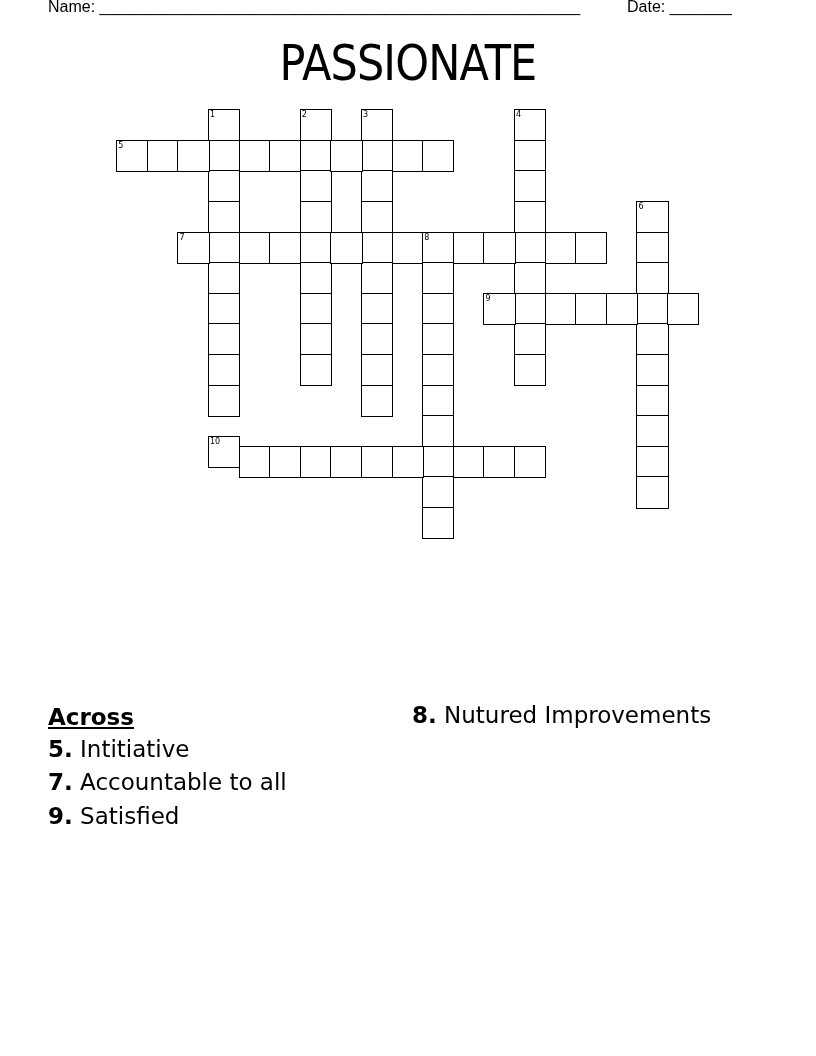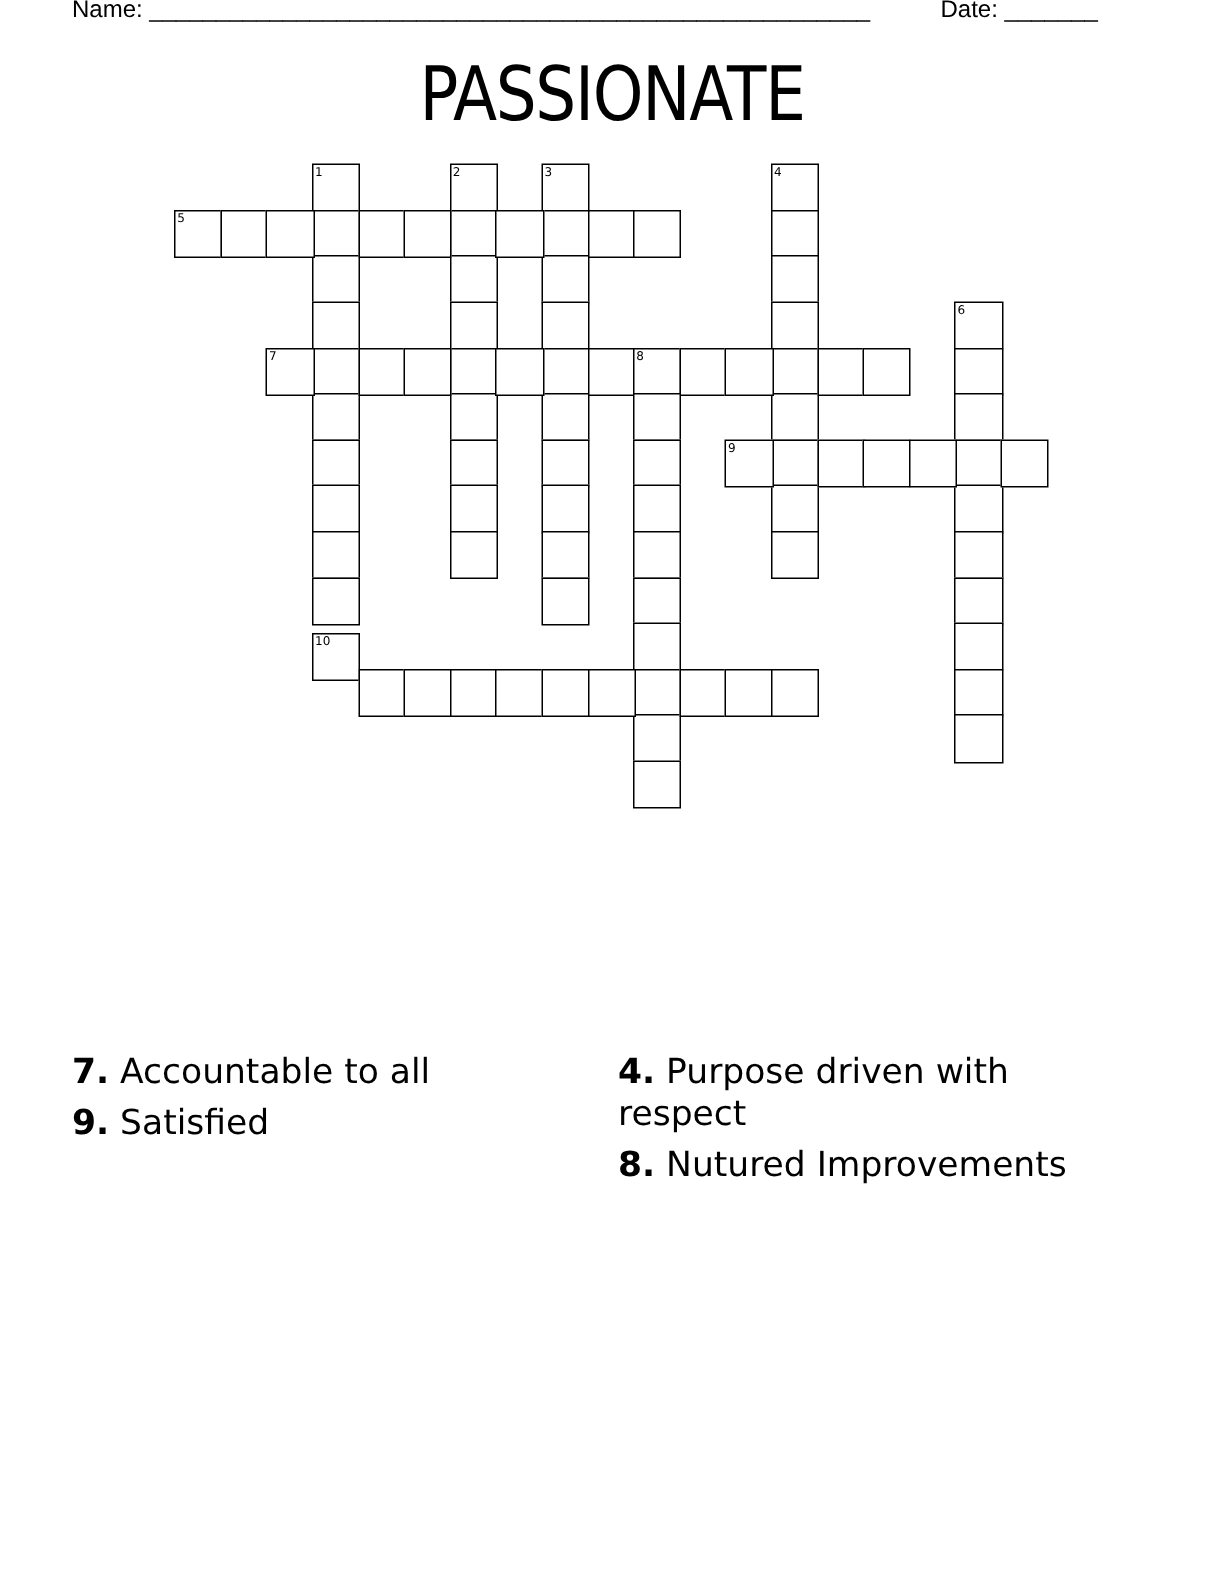--- a/index.html
+++ b/index.html
@@ -117,35 +117,36 @@
     <div class="cell" style="left: 422.2px; top: 445.8px;"></div>
     <div class="cell" style="left: 422.2px; top: 476.4px;"></div>
     <div class="cell" style="left: 422.2px; top: 507px;"></div>
     <div class="cell" style="left: 483.4px; top: 292.8px;">
       <span class="num">9</span>
     </div>
     <div class="cell" style="left: 544.6px; top: 292.8px;"></div>
     <div class="cell" style="left: 575.2px; top: 292.8px;"></div>
     <div class="cell" style="left: 605.8px; top: 292.8px;"></div>
     <div class="cell" style="left: 667px; top: 292.8px;"></div>
-    <div class="cell" style="left: 208px; top: 422px;">
+    <div class="cell" style="left: 208px; top: 436px;">
       <span class="num">10</span>
     </div>
     <div class="cell" style="left: 238.6px; top: 445.8px;"></div>
     <div class="cell" style="left: 269.2px; top: 445.8px;"></div>
     <div class="cell" style="left: 299.8px; top: 445.8px;"></div>
     <div class="cell" style="left: 330.4px; top: 445.8px;"></div>
     <div class="cell" style="left: 361px; top: 445.8px;"></div>
     <div class="cell" style="left: 391.6px; top: 445.8px;"></div>
     <div class="cell" style="left: 452.8px; top: 445.8px;"></div>
     <div class="cell" style="left: 483.4px; top: 445.8px;"></div>
     <div class="cell" style="left: 514px; top: 445.8px;"></div>
   </div>
 
 <div class="clues clues-left">
+  <div class="clue-head">Across</div>
+  <div class="clue"><b>5.</b><span> Intitiative</span></div>
   <div class="clue"><b>7.</b><span> Accountable to all</span></div>
   <div class="clue"><b>9.</b><span> Satisfied</span></div>
 </div>
 
 <div class="clues clues-right">
-  <div class="clue"><b>4.</b><span> Purpose driven with respect</span></div>
   <div class="clue"><b>8.</b><span> Nutured Improvements</span></div>
 </div>
 
 </body></html>

